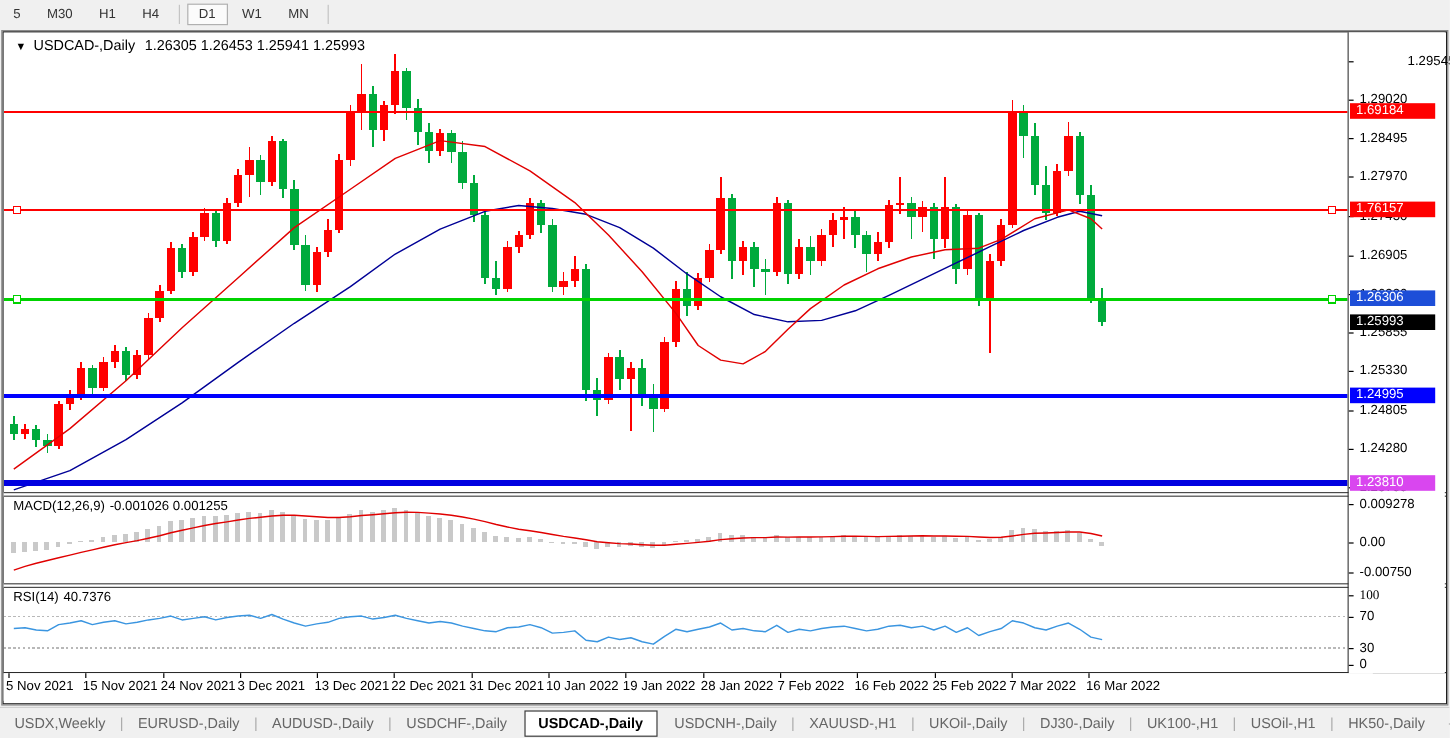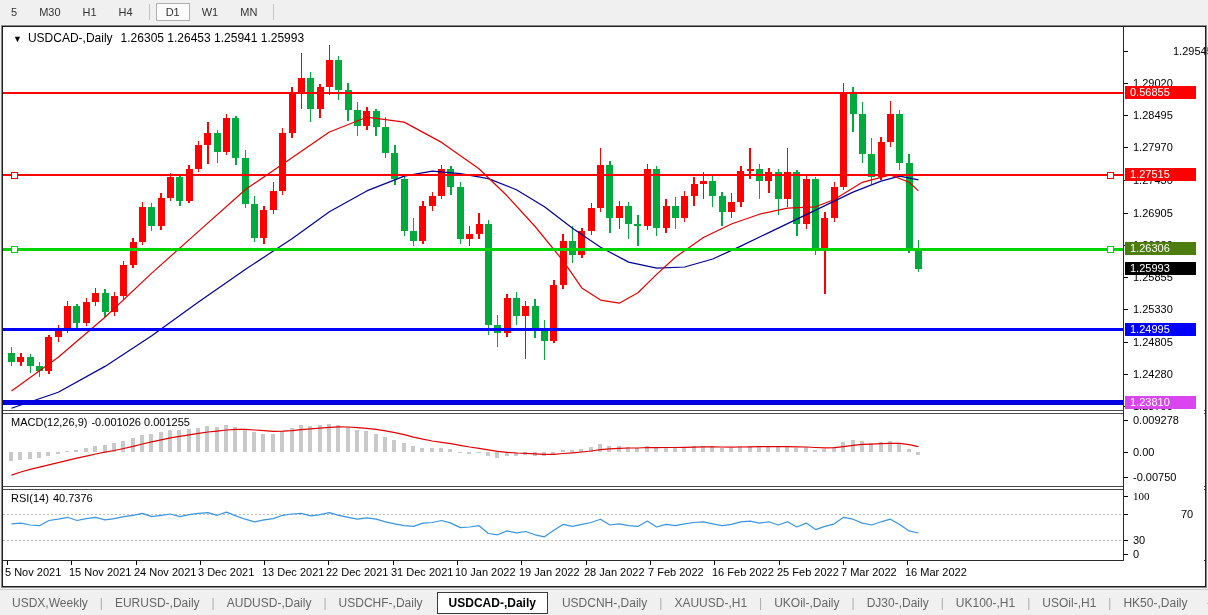--- a/index.html
+++ b/index.html
@@ -434,28 +434,28 @@
         <div class="tick-label" style="top: 373.01px;">1.23755</div>
         <div class="tick-dash" style="top: 393px;"></div>
         <div class="tick-label" style="top: 387px;">0.009278</div>
         <div class="tick-dash" style="top: 424.5px;"></div>
         <div class="tick-label" style="top: 418.5px;">0.00</div>
         <div class="tick-dash" style="top: 450px;"></div>
         <div class="tick-label" style="top: 444px;">-0.00750</div>
         <div class="tick-dash" style="top: 469px;"></div>
         <div class="tick-label" style="top: 463px; font-family: Liberation Serif, serif;">100</div>
         <div class="tick-dash" style="top: 487px;"></div>
-        <div class="tick-label" style="top: 481px; margin-left: 48px;">70</div>
+        <div class="tick-label" style="top: 481px;">70</div>
         <div class="tick-dash" style="top: 513px;"></div>
         <div class="tick-label" style="top: 507px;">30</div>
         <div class="tick-dash" style="top: 527px;"></div>
         <div class="tick-label" style="top: 521px;">0</div>
-        <div class="badge" style="top: 59.2271px; background: rgb(255, 0, 0);">0.56855</div>
-        <div class="badge" style="top: 141.228px; background: rgb(255, 0, 0);">1.27515</div>
-        <div class="badge" style="top: 215.435px; background: #4d7c0f;">1.26306</div>
+        <div class="badge" style="top: 59.2271px; background: rgb(255, 0, 0);">1.69184</div>
+        <div class="badge" style="top: 141.228px; background: rgb(255, 0, 0);">1.76157</div>
+        <div class="badge" style="top: 215.435px; background: #1d4ed8;">1.26306</div>
         <div class="badge" style="top: 295.901px; background: rgb(0, 0, 255);">1.24995</div>
         <div class="badge" style="top: 368.635px; background: #d946ef;">1.23810</div>
         <div class="badge" style="top: 234.646px; background: rgb(0, 0, 0);">1.25993</div>
       </div>
     <div id="date-axis">
         <div class="date-tick" style="left: 4px;"></div>
         <div class="date-label" style="left: 2px;">5 Nov 2021</div>
         <div class="date-tick" style="left: 68px;"></div>
         <div class="date-label" style="left: 66px;">15 Nov 2021</div>
         <div class="date-tick" style="left: 133px;"></div>

